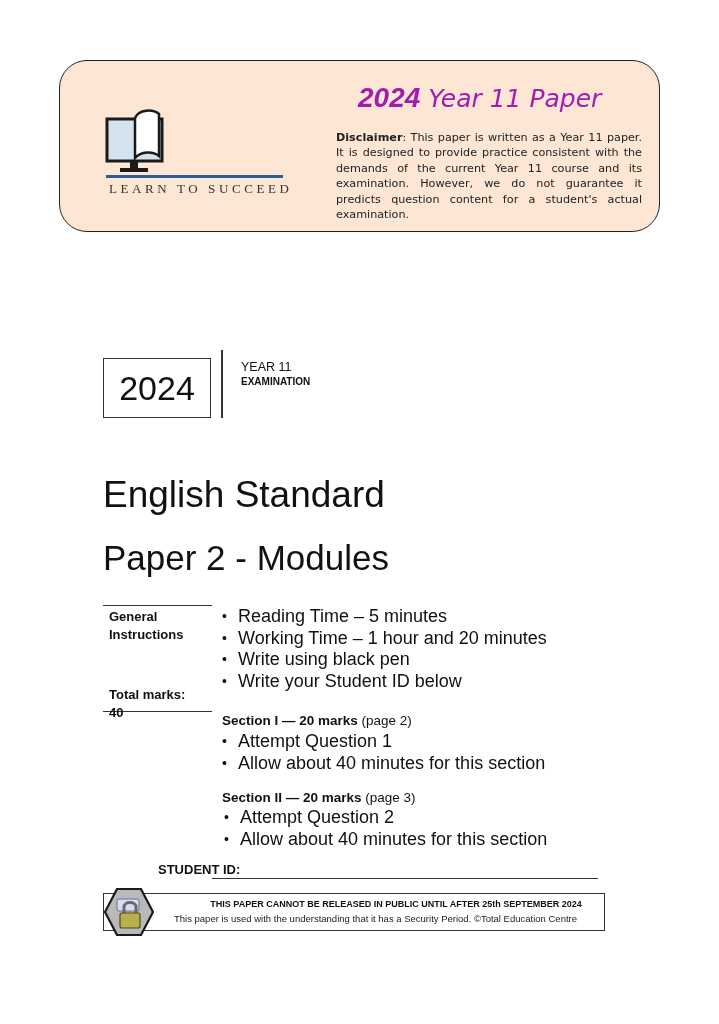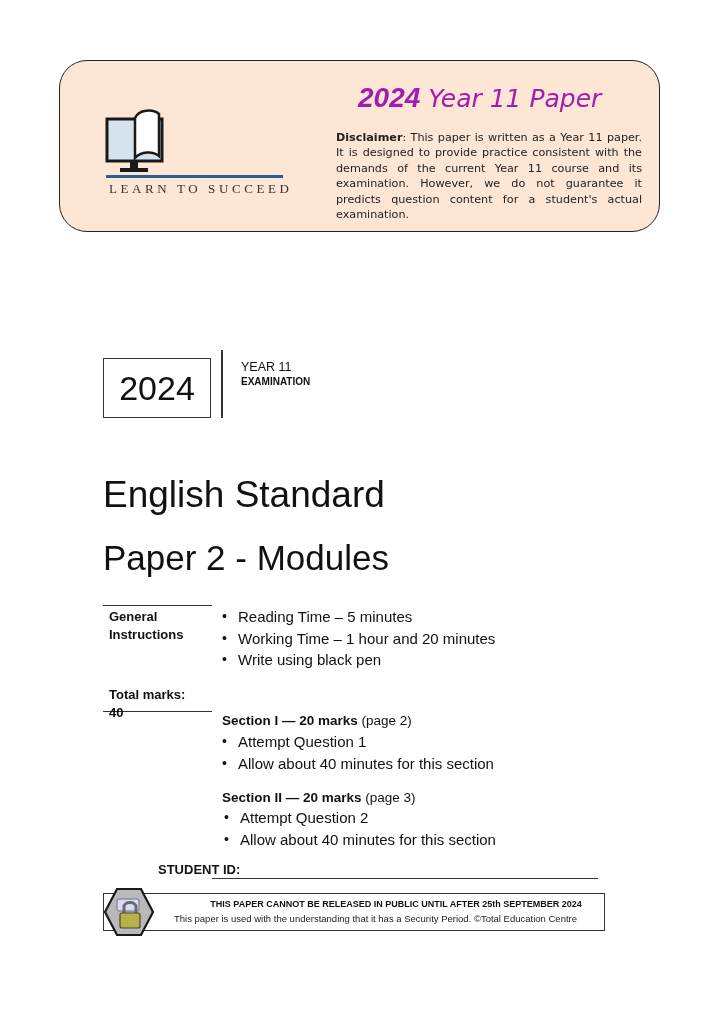--- a/index.html
+++ b/index.html
@@ -44,21 +44,21 @@
   .v-bar { left: 221px; top: 350px; width: 2px; height: 68px; background: #333; }
   .exam-year { left: 241px; top: 360px; font-size: 12.5px; }
   .exam-label { left: 241px; top: 376px; font-size: 10px; font-weight: bold; }
 
   .subject { left: 103px; top: 474px; font-size: 37px; white-space: nowrap; }
   .paper { left: 103px; top: 538px; font-size: 35px; white-space: nowrap; }
 
   
   .rule { height: 1px; background: #333; }
   .label-bold { font-family: "Liberation Sans", sans-serif; font-weight: bold; font-size: 13px; line-height: 18px; }
-  .ul { list-style: none; margin: 0; padding: 0; font-size: 15px; }
+  .ul { list-style: none; margin: 0; padding: 0; font-size: 18px; }
   .ul li { position: relative; padding-left: 16px; height: 21.5px; line-height: 21.5px; white-space: nowrap; }
   .ul li::before { content: "•"; position: absolute; left: 0; top: 0; font-size: 14px; }
   .section-head { font-size: 13.5px; white-space: nowrap; }
   .section-head b { font-weight: bold; }
 
   .student-id-label { left: 128px; top: 862px; font-size: 13px; font-weight: bold; margin-left: 30px; }
   .student-id-line { left: 212px; top: 878px; width: 386px; height: 1px; background: #333; }
 
   .footer-box {
     left: 103px; top: 893px; width: 502px; height: 38px; border: 1.2px solid #333;
@@ -101,20 +101,21 @@
 
 <div class="abs rule" style="left:103px;top:605px;width:109px;"></div>
 <div class="abs label-bold" style="left:109px;top:608px;">
   <div>General</div>
   <div>Instructions</div>
 </div>
 <ul class="abs ul" style="left:222px;top:606px;">
   <li>Reading Time – 5 minutes</li>
   <li>Working Time – 1 hour and 20 minutes</li>
   <li>Write using black pen</li>
+  <li>Write your Student ID below</li>
 </ul>
 
 <div class="abs rule" style="left:103px;top:711px;width:109px;"></div>
 <div class="abs label-bold" style="left:109px;top:686px;">
   <div>Total marks:</div>
   <div>40</div>
 </div>
 
 <div class="abs section-head" style="left:222px;top:713px;"><b>Section I — 20 marks</b><span> (page 2)</span></div>
 <ul class="abs ul" style="left:222px;top:731px;">

